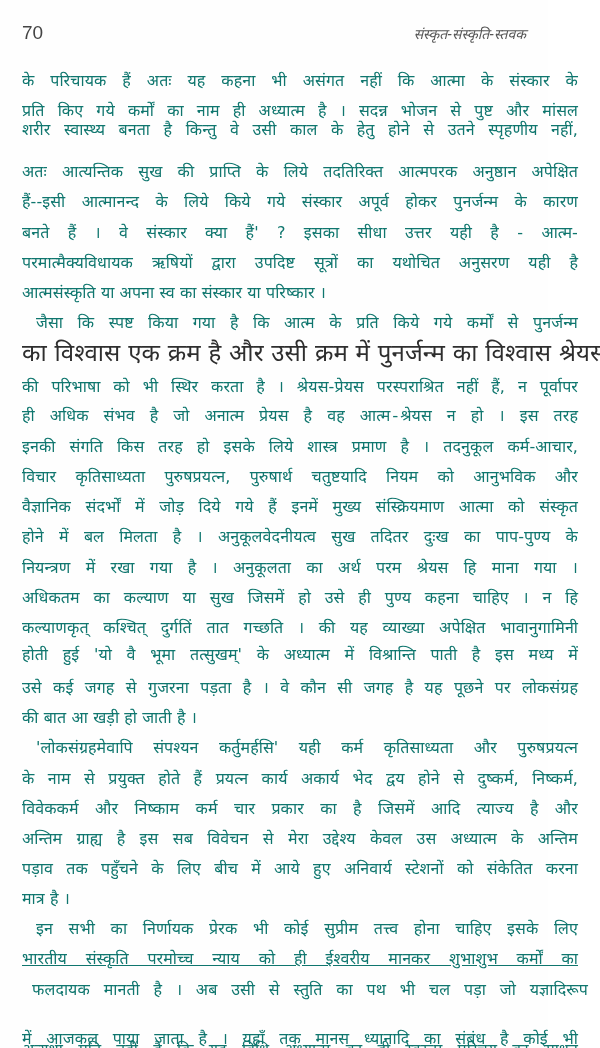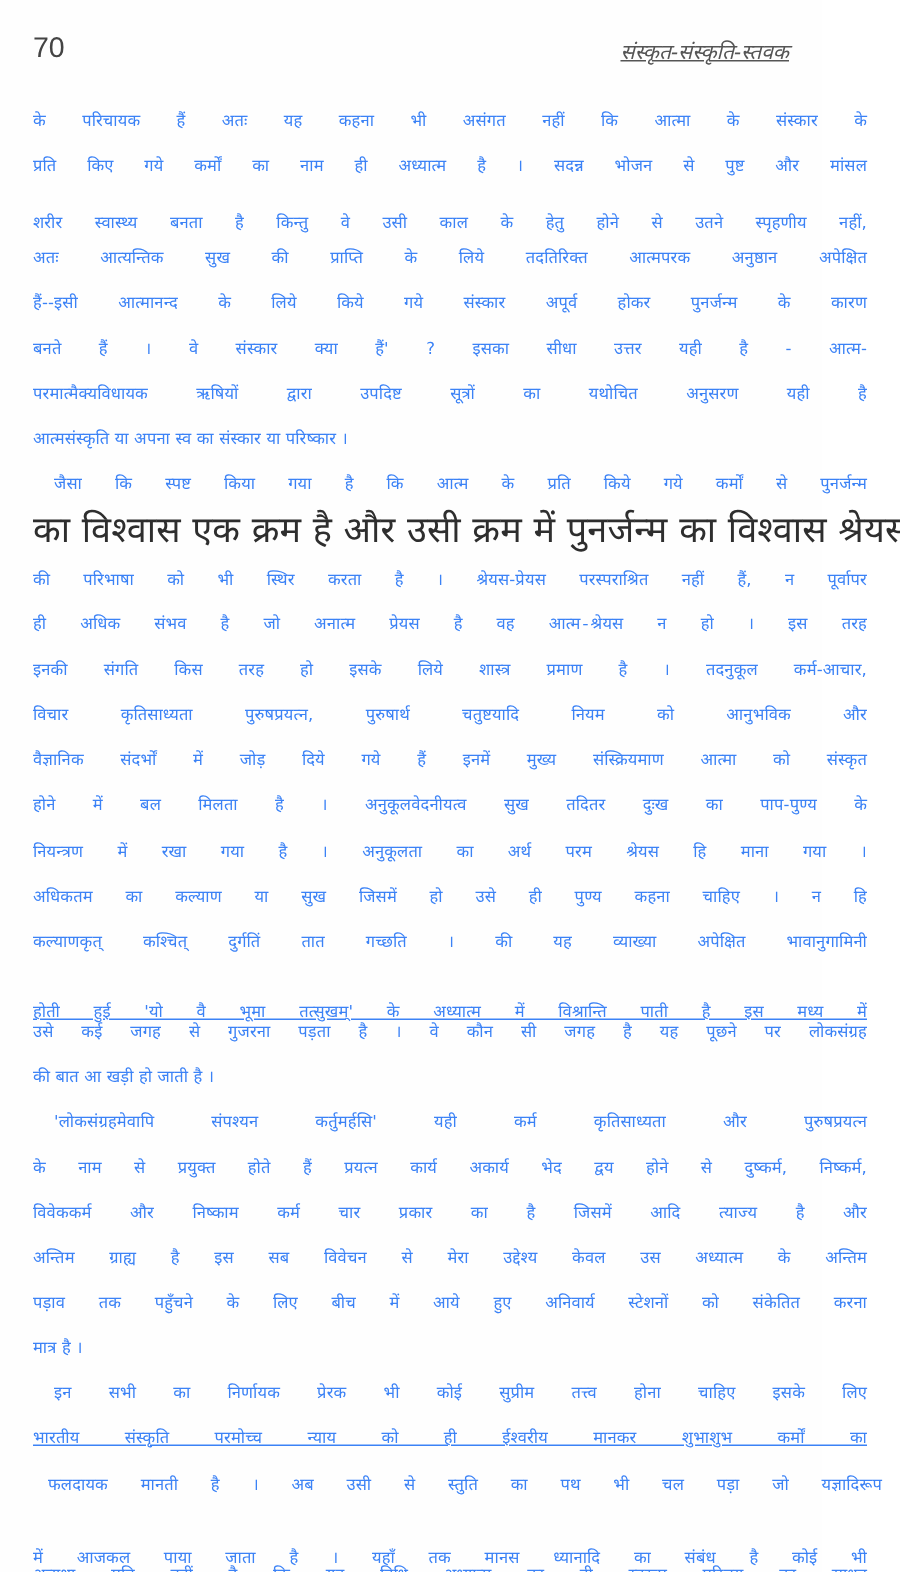--- a/index.html
+++ b/index.html
@@ -31,39 +31,38 @@
       color: #444;
     }
     .running-head {
       position: absolute;
       right: 22px;
       top: 24px;
       font-family: "DejaVu Serif", serif;
       font-style: italic;
       font-size: 14px;
       color: #555;
-      text-decoration: underline;
     }
     .body-text {
       position: absolute;
       left: 22px;
       top: 66px;
       width: 556px;
     }
     .line {
       position: absolute;
       left: 0;
       width: 556px;
       height: 30px;
-      font-size: 11px;
+      font-size: 16px;
       line-height: 30px;
       white-space: nowrap;
       text-align: justify;
       text-align-last: justify;
-      color: #3b82f6;
+      color: #0f766e;
       letter-spacing: 0.1px;
     }
     .line.indent {
       left: 14px;
       width: 542px;
     }
     .line.last {
       text-align-last: left;
     }
     .line.large {
@@ -76,38 +75,38 @@
 </head>
 <body>
 
 <div class="page">
   <div class="page-number">70</div>
   <div class="running-head">संस्कृत-संस्कृति-स्तवक</div>
 
   <div class="body-text" id="body-text">
       <div class="line" style="top: 0px;">के परिचायक हैं  अतः यह कहना भी असंगत नहीं कि आत्मा के संस्कार के</div>
       <div class="line" style="top: 30px;">प्रति किए गये कर्मों का नाम ही अध्यात्म है । सदन्न भोजन से पुष्ट और मांसल</div>
-      <div class="line" style="top: 68px;">शरीर स्वास्थ्य बनता है किन्तु वे उसी काल के हेतु होने से उतने स्पृहणीय नहीं,</div>
+      <div class="line" style="top: 49px;">शरीर स्वास्थ्य बनता है किन्तु वे उसी काल के हेतु होने से उतने स्पृहणीय नहीं,</div>
       <div class="line" style="top: 91px;">अतः आत्यन्तिक सुख की प्राप्ति के लिये तदतिरिक्त आत्मपरक  अनुष्ठान अपेक्षित</div>
       <div class="line" style="top: 121px;">हैं--इसी आत्मानन्द के लिये किये गये संस्कार अपूर्व होकर पुनर्जन्म के कारण</div>
       <div class="line" style="top: 152px;">बनते हैं । वे  संस्कार क्या हैं' ? इसका सीधा उत्तर यही है - आत्म-</div>
       <div class="line" style="top: 182px;">परमात्मैक्यविधायक ऋषियों द्वारा उपदिष्ट सूत्रों का यथोचित अनुसरण  यही है</div>
       <div class="line last" style="top: 212px;">आत्मसंस्कृति या अपना स्व का संस्कार या परिष्कार ।</div>
       <div class="line indent" style="top: 242px;">जैसा कि स्पष्ट किया गया है कि आत्म के प्रति किये गये कर्मों से पुनर्जन्म</div>
       <div class="line large" style="top: 270px;">का विश्वास एक क्रम है और उसी क्रम में पुनर्जन्म का विश्वास श्रेयस-प्रेयस</div>
       <div class="line" style="top: 306px;">की परिभाषा को भी स्थिर करता है । श्रेयस-प्रेयस परस्पराश्रित नहीं हैं, न पूर्वापर</div>
       <div class="line" style="top: 336px; font-family: Liberation Mono, monospace;">ही  अधिक संभव है जो अनात्म प्रेयस है वह आत्म-श्रेयस न हो । इस तरह</div>
       <div class="line" style="top: 366px;">इनकी संगति किस तरह हो इसके लिये शास्त्र प्रमाण है । तदनुकूल कर्म-आचार,</div>
       <div class="line" style="top: 396px;">विचार कृतिसाध्यता  पुरुषप्रयत्न, पुरुषार्थ चतुष्टयादि नियम को आनुभविक और</div>
       <div class="line" style="top: 426px;">वैज्ञानिक संदर्भों में जोड़ दिये गये हैं  इनमें मुख्य संस्क्रियमाण आत्मा को संस्कृत</div>
       <div class="line" style="top: 456px;">होने में बल मिलता है । अनुकूलवेदनीयत्व सुख तदितर दुःख का पाप-पुण्य के</div>
       <div class="line" style="top: 487px;">नियन्त्रण में रखा गया है । अनुकूलता का अर्थ परम श्रेयस हि माना गया ।</div>
       <div class="line" style="top: 517px;">अधिकतम का कल्याण या सुख जिसमें हो उसे ही पुण्य कहना चाहिए । न हि</div>
       <div class="line" style="top: 547px;">कल्याणकृत् कश्चित् दुर्गतिं तात गच्छति । की यह व्याख्या अपेक्षित भावानुगामिनी</div>
-      <div class="line" style="top: 594px; text-decoration: underline;">होती हुई 'यो वै भूमा तत्सुखम्' के अध्यात्म में विश्रान्ति पाती है  इस मध्य में</div>
+      <div class="line" style="top: 574px;">होती हुई 'यो वै भूमा तत्सुखम्' के अध्यात्म में विश्रान्ति पाती है  इस मध्य में</div>
       <div class="line" style="top: 607px;">उसे कई जगह से गुजरना पड़ता है । वे कौन सी जगह है यह पूछने पर लोकसंग्रह</div>
       <div class="line last" style="top: 637px;">की बात आ खड़ी हो जाती है ।</div>
       <div class="line indent" style="top: 667px;">'लोकसंग्रहमेवापि संपश्यन कर्तुमर्हसि'  यही कर्म कृतिसाध्यता और पुरुषप्रयत्न</div>
       <div class="line" style="top: 698px;">के नाम से प्रयुक्त होते हैं  प्रयत्न कार्य अकार्य भेद द्वय होने से दुष्कर्म, निष्कर्म,</div>
       <div class="line" style="top: 728px;">विवेककर्म और निष्काम कर्म चार प्रकार का है  जिसमें आदि त्याज्य है और</div>
       <div class="line" style="top: 758px;">अन्तिम ग्राह्य है  इस सब विवेचन से मेरा उद्देश्य केवल उस अध्यात्म के अन्तिम</div>
       <div class="line" style="top: 788px;">पड़ाव तक पहुँचने के लिए बीच में आये हुए अनिवार्य स्टेशनों को संकेतित करना</div>
       <div class="line last" style="top: 818px;">मात्र है ।</div>
       <div class="line indent" style="top: 848px;">इन सभी का निर्णायक प्रेरक भी कोई सुप्रीम तत्त्व होना चाहिए  इसके लिए</div>
       <div class="line" style="top: 878px; text-decoration: underline;">भारतीय संस्कृति परमोच्च न्याय को ही ईश्वरीय मानकर शुभाशुभ कर्मों का</div>

